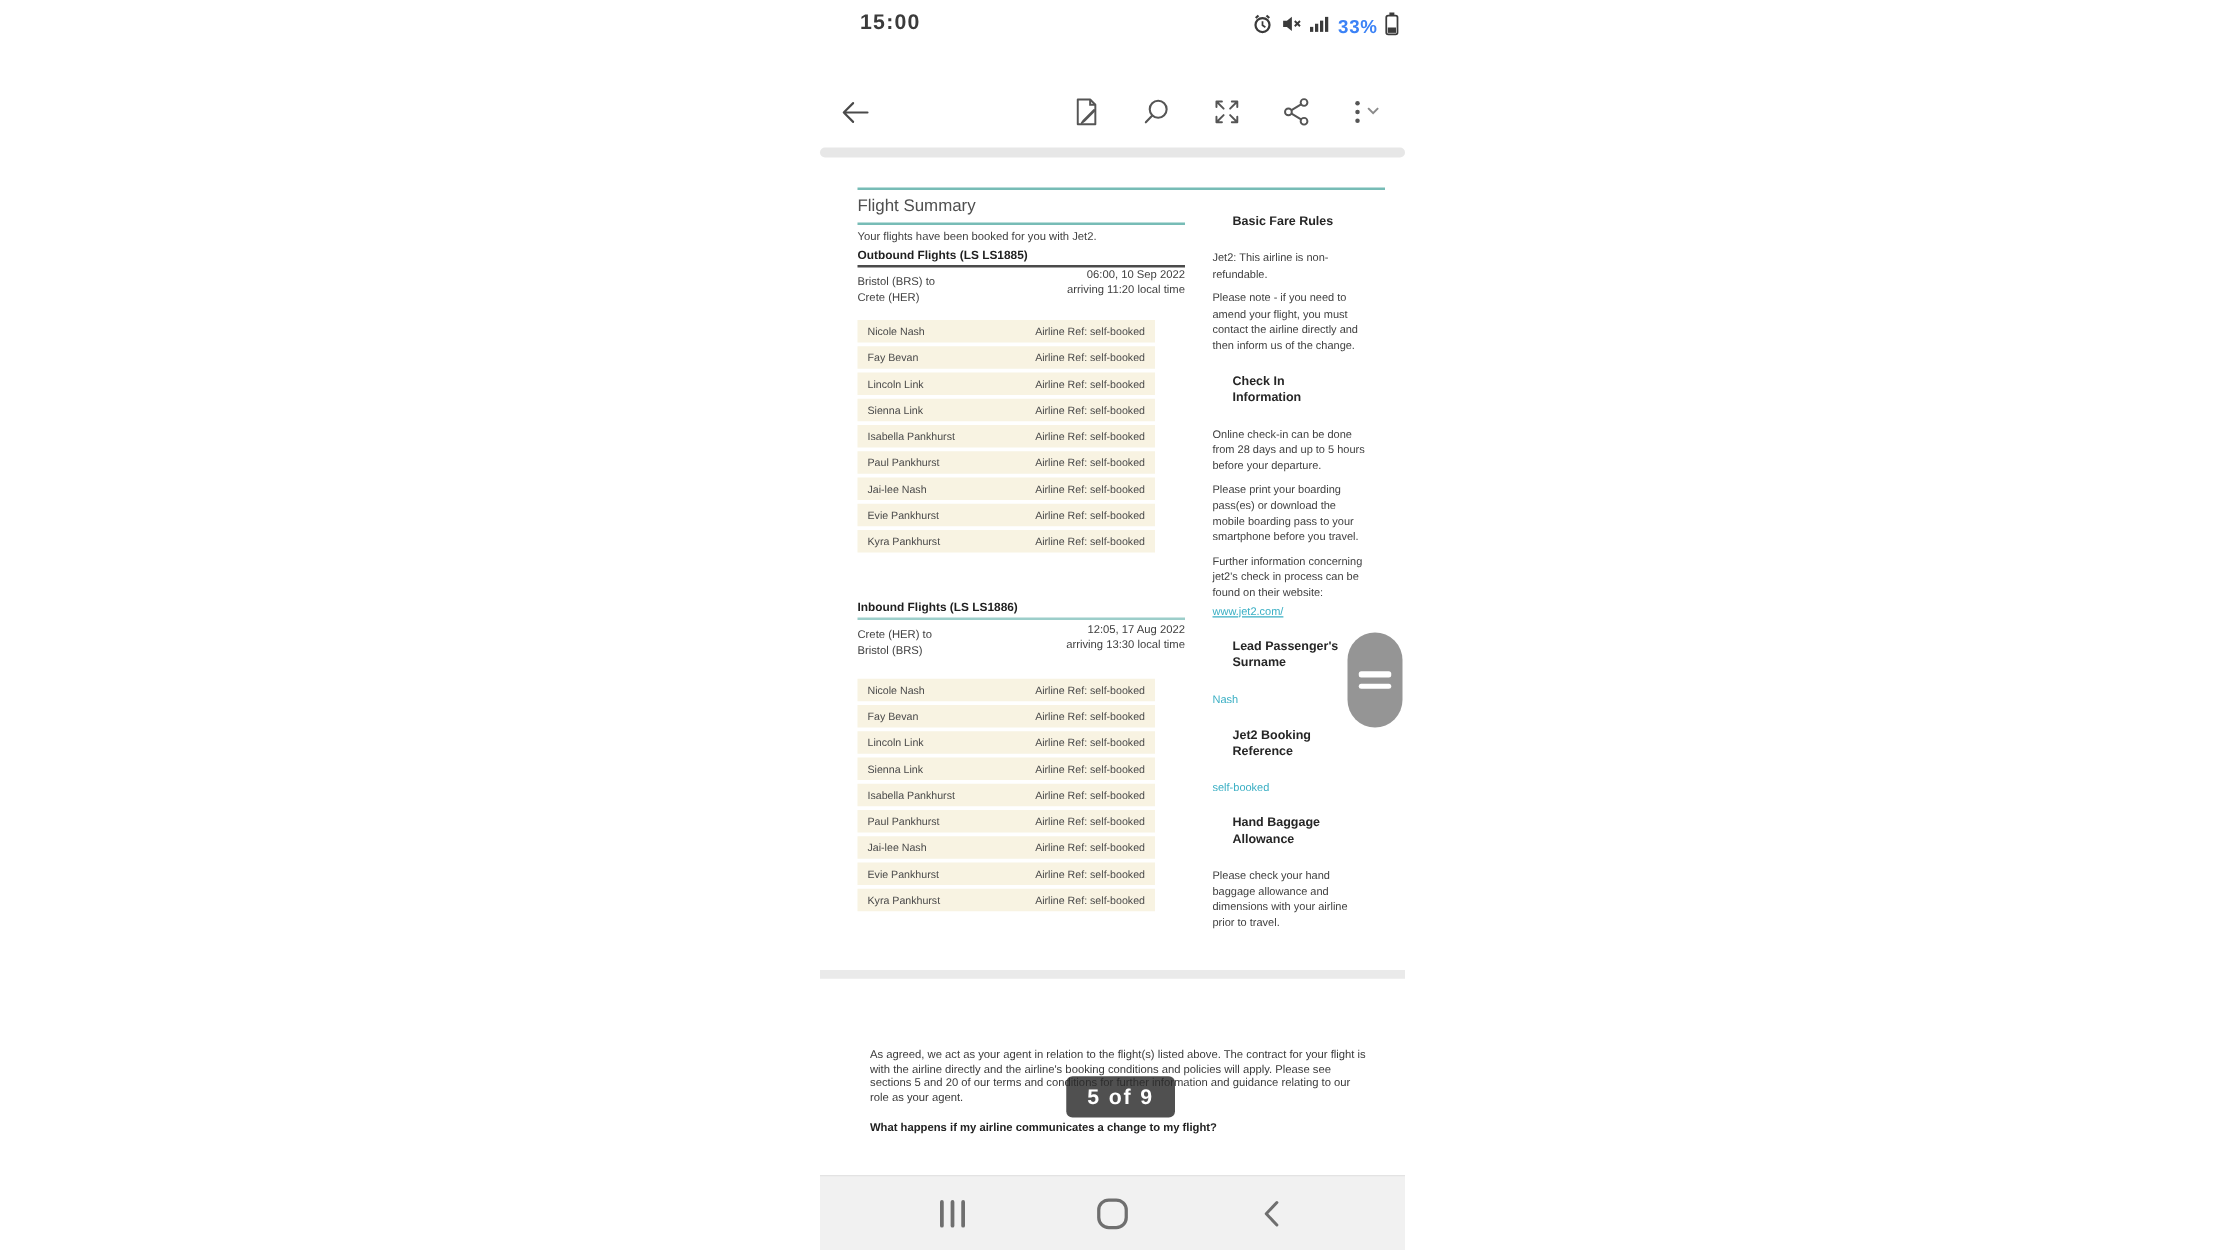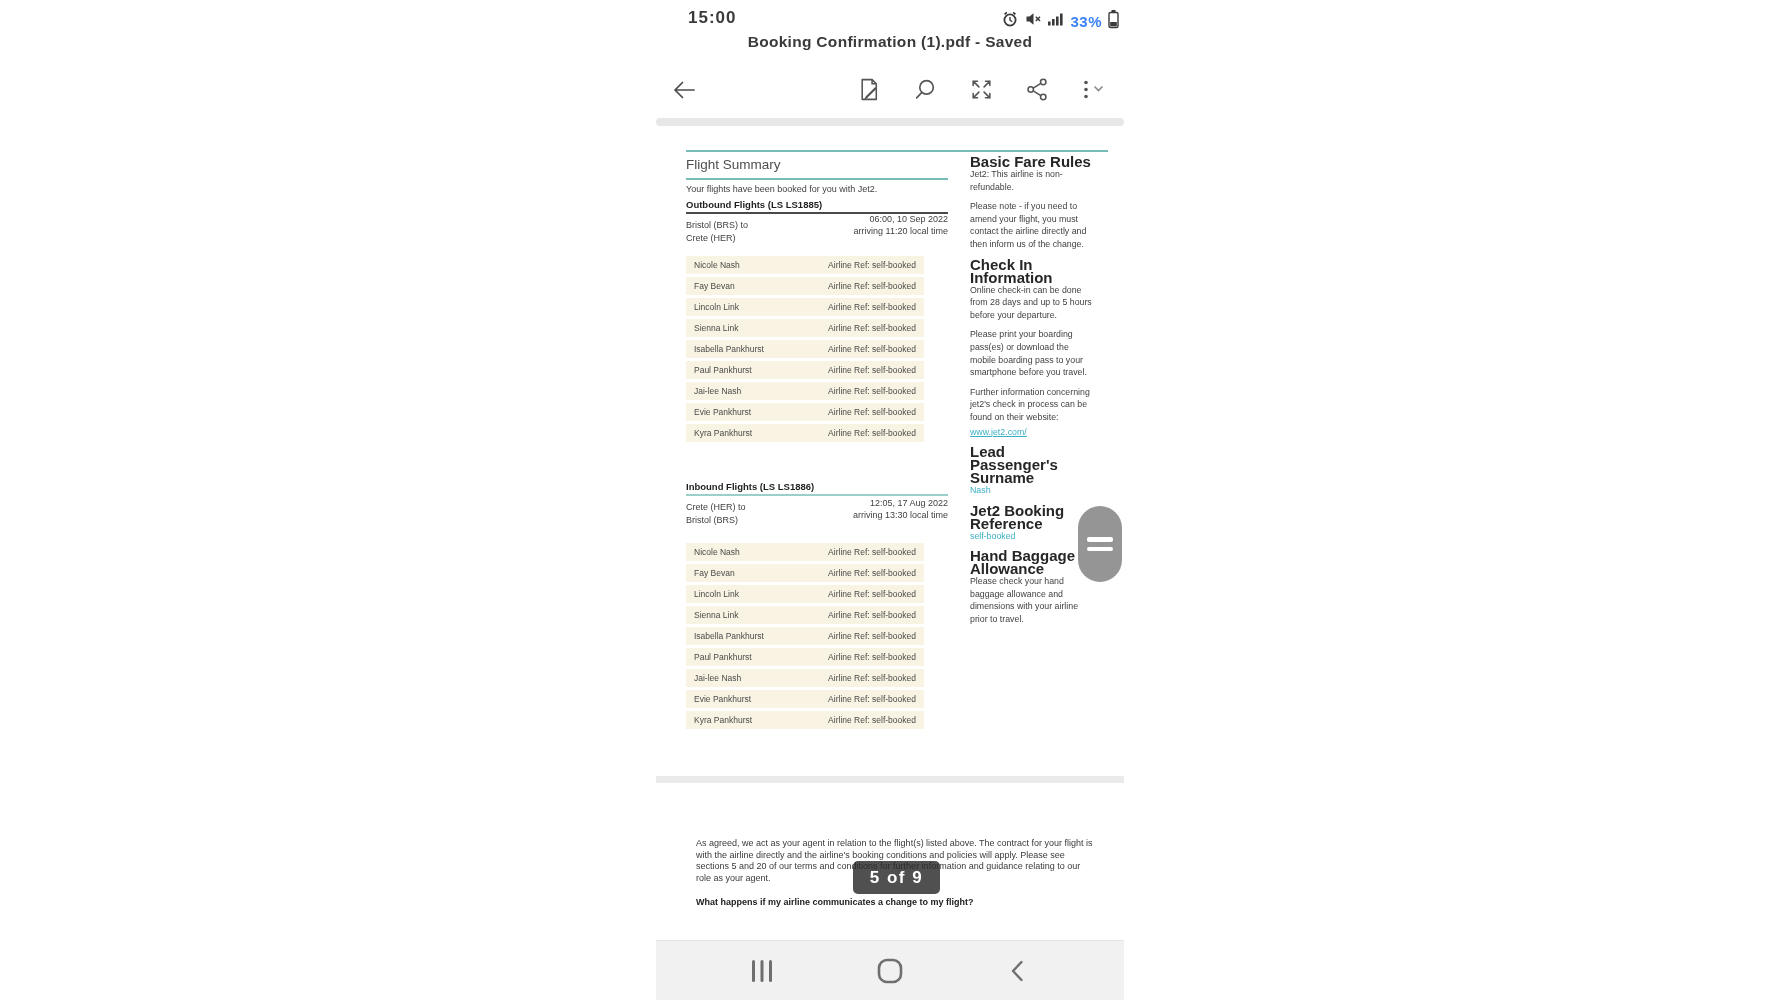--- a/index.html
+++ b/index.html
@@ -41,21 +41,21 @@
   .flight-times{text-align:right;font-size:9px;color:#3f3f3f;line-height:12px;}
 
   .rows{position:absolute;left:30px;width:238px;display:flex;flex-direction:column;gap:3px;}
   .prow{height:18px;background:var(--rowbg);display:flex;align-items:center;
     justify-content:space-between;padding:0 8px;box-sizing:border-box;}
   .prow span{font-size:8.5px;color:#4a4a4a;}
 
   
   .sidecol{position:absolute;left:314px;top:155px;width:126px;font-size:8.8px;
     line-height:12.6px;color:#3f3f3f;}
-  .sidecol h4{margin:0;font-size:15px;font-weight:700;color:#262626;line-height:13px;}
+  .sidecol h4{margin:16px;font-size:10px;font-weight:700;color:#262626;line-height:13px;}
   .sidecol p{margin:0 0 7px 0;}
   .sidecol .linkline{margin:0 0 7px 0;}
   a.doclink{color:var(--link);text-decoration:underline;cursor:pointer;}
   .plainlink{color:var(--link);text-decoration:none;cursor:pointer;}
 
   
   .page2{position:absolute;left:40px;top:838px;width:398px;font-size:9px;
     line-height:11.6px;color:#3a3a3a;}
   .page2 p{margin:0 0 11px 0;}
   .page2 .q-bold{font-weight:700;color:#222;}
@@ -110,21 +110,20 @@
       <span>
         <svg width="13" height="20" viewBox="0 0 13 20">
             <rect x="4.5" y="1" width="4" height="2" fill="#3b3b3b"></rect>
             <rect x="2" y="3.5" width="9" height="15" rx="1.5" fill="none" stroke="#3b3b3b" stroke-width="1.4"></rect>
             <rect x="3.2" y="13" width="6.6" height="4.3" fill="#3b3b3b"></rect>
           </svg>
       </span>
     </div>
   </div>
 
-  <div class="doc-title">Booking Confirmation (1).pdf - Saved</div>
 
   <div class="toolbar">
     <div class="tb-back">
       <svg width="28" height="28" viewBox="0 0 28 28">
           <path d="M24 14H5M12.5 6.5L5 14l7.5 7.5" fill="none" stroke="#4a4a4a" stroke-width="1.7" stroke-linecap="round" stroke-linejoin="round"></path>
         </svg>
     </div>
     <div class="tb-actions">
       <div class="tb-btn">
         <svg width="25" height="25" viewBox="0 0 24 24">

